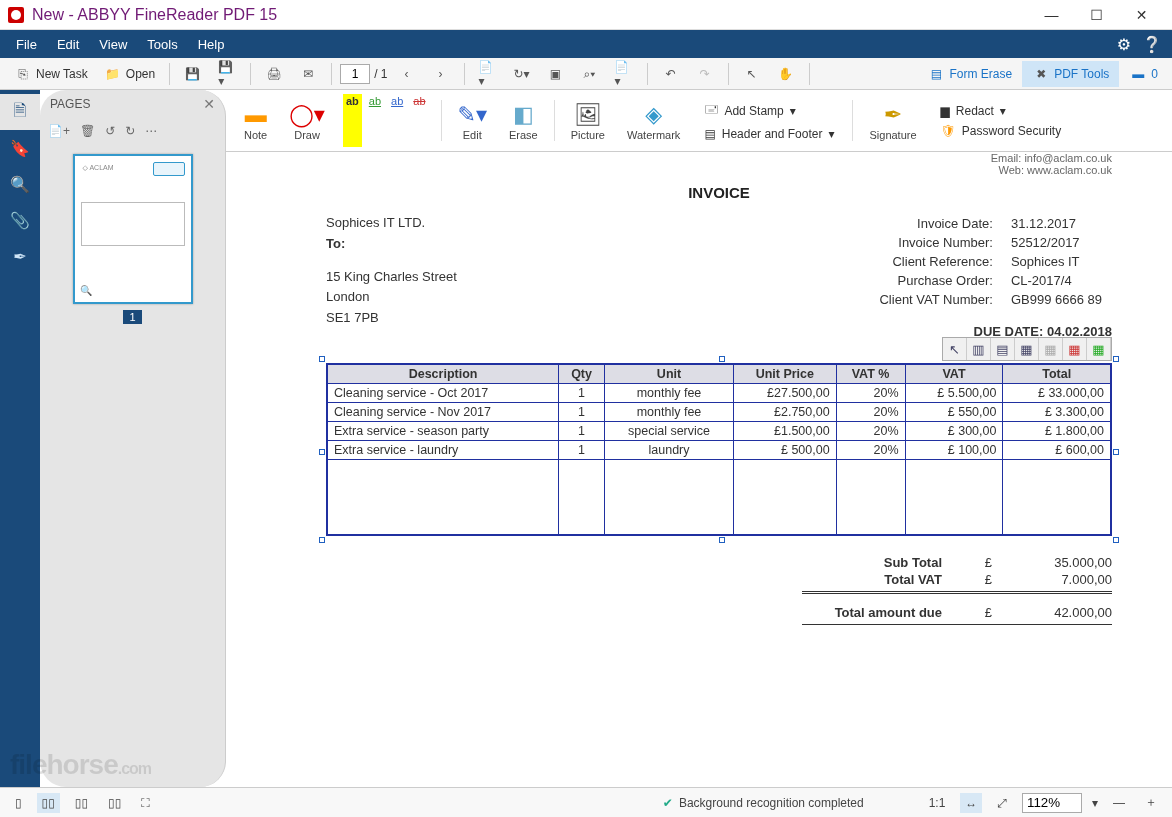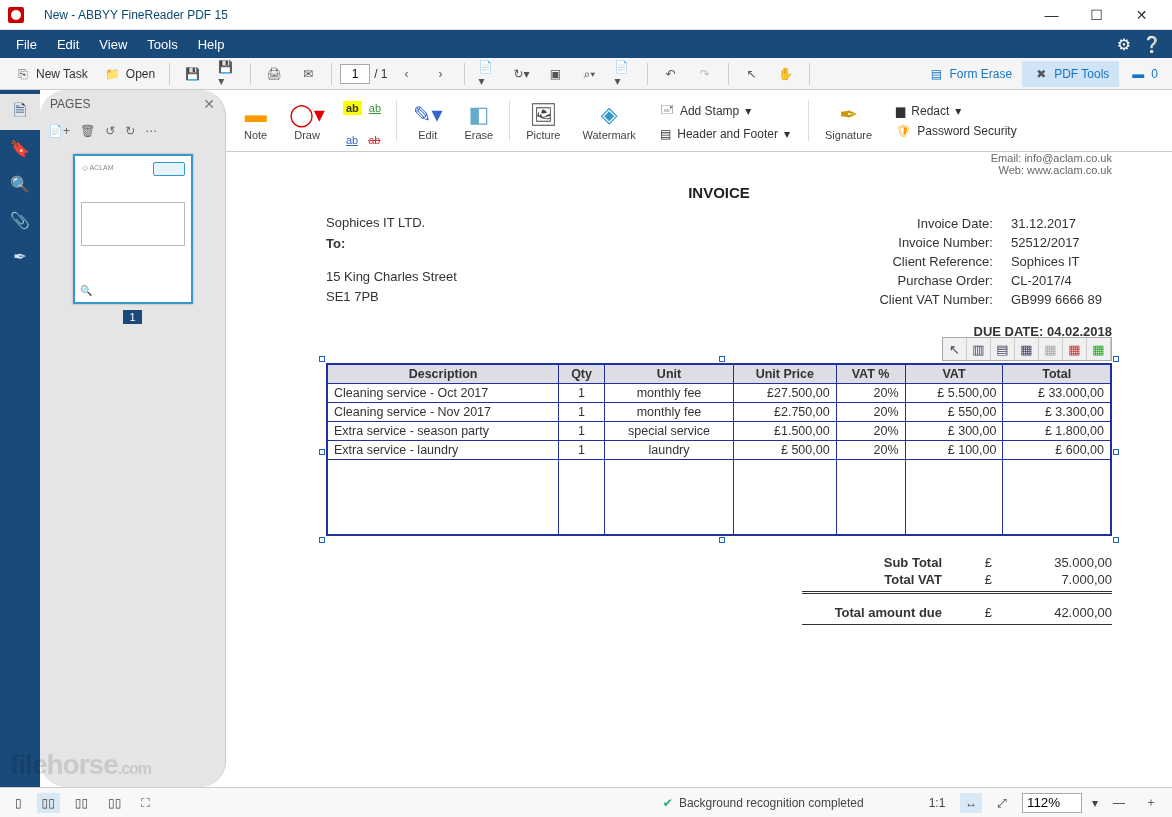--- a/index.html
+++ b/index.html
@@ -1,20 +1,20 @@
 <!DOCTYPE html>
 <html><head>
 <meta charset="utf-8">
 <style>
 * { box-sizing: border-box; margin: 0; padding: 0; font-family: "Segoe UI", Tahoma, sans-serif; }
 body { width: 1172px; height: 817px; overflow: hidden; background: #fff; font-size: 12px; color: #333; }
 .titlebar { height: 30px; background: #fff; border-bottom: 1px solid #ddd; display: flex; align-items: center; padding: 0 8px; }
 .titlebar .app-logo { width: 16px; height: 16px; background: #cc0000; border-radius: 2px; margin-right: 8px; position: relative; }
 .titlebar .app-logo::after { content: ''; position: absolute; inset: 3px; background: #fff; border-radius: 50%; }
-.titlebar .wtitle { flex: 1; font-size: 12px; color: #0c4a6e; margin-left: 12px; }
+.titlebar .wtitle { flex: 1; font-size: 16px; color: #701a75; }
 .win-controls { display: flex; gap: 0; }
 .win-controls div { width: 45px; height: 30px; display: flex; align-items: center; justify-content: center; font-size: 14px; color: #333; }
 .menubar { height: 28px; background: #1a4a7a; color: #fff; display: flex; align-items: center; padding: 0 6px; }
 .menubar .mitem { padding: 4px 10px; font-size: 13px; cursor: default; }
 .menubar .spacer { flex: 1; }
 .menubar .ricon { width: 28px; text-align: center; font-size: 16px; }
 .toolbar1 { height: 32px; background: #f5f5f5; border-bottom: 1px solid #ccc; display: flex; align-items: center; padding: 0 8px; gap: 4px; }
 .tbtn { padding: 4px 6px; display: flex; align-items: center; gap: 4px; font-size: 12px; }
 .tsep { width: 1px; height: 22px; background: #ccc; margin: 0 4px; }
 .page-input { width: 30px; height: 20px; border: 1px solid #aaa; text-align: center; font-size: 12px; }
@@ -216,21 +216,21 @@
 
     <div class="ribbon">
       <div class="rgroup">
           <div class="ricon2" style="color:#f90">▬</div>
           <span>Note</span>
         </div>
       <div class="rgroup">
           <div class="ricon2" style="color:#d00">◯▾</div>
           <span>Draw</span>
         </div>
-      <div style="display:flex;flex-direction:column;justify-content:flex-end;gap:18px;padding:0 4px">
+      <div style="display:flex;flex-direction:row;justify-content:flex-end;gap:4px;padding:0 4px">
         <div style="display:flex;gap:4px">
           <div style="background:#ff0;padding:1px 3px;font-size:11px;font-weight:bold">ab</div>
           <div style="padding:1px 3px;font-size:11px;text-decoration:underline;color:#393">ab</div>
         </div>
         <div style="display:flex;gap:4px">
           <div style="padding:1px 3px;font-size:11px;text-decoration:underline;color:#36c">ab</div>
           <div style="padding:1px 3px;font-size:11px;text-decoration:line-through;color:#c33">ab</div>
         </div>
       </div>
       <div class="rdiv"></div>
@@ -273,20 +273,21 @@
       <div class="doc-meta">
         <div>Email: info@aclam.co.uk</div>
         <div>Web: www.aclam.co.uk</div>
       </div>
       <div class="invoice-title">INVOICE</div>
       <div class="two-col">
         <div class="to-block">
           <div>Sophices IT LTD.</div>
           <div style="font-weight:bold;margin-bottom:12px">To:</div>
           <div>15 King Charles Street</div>
+          <div>London</div>
           <div>SE1 7PB</div>
         </div>
         <div class="meta-block">
           <table>
             <tbody>
                 <tr>
                   <td>Invoice Date:</td>
                   <td>31.12.2017</td>
                 </tr>
             <tr>

